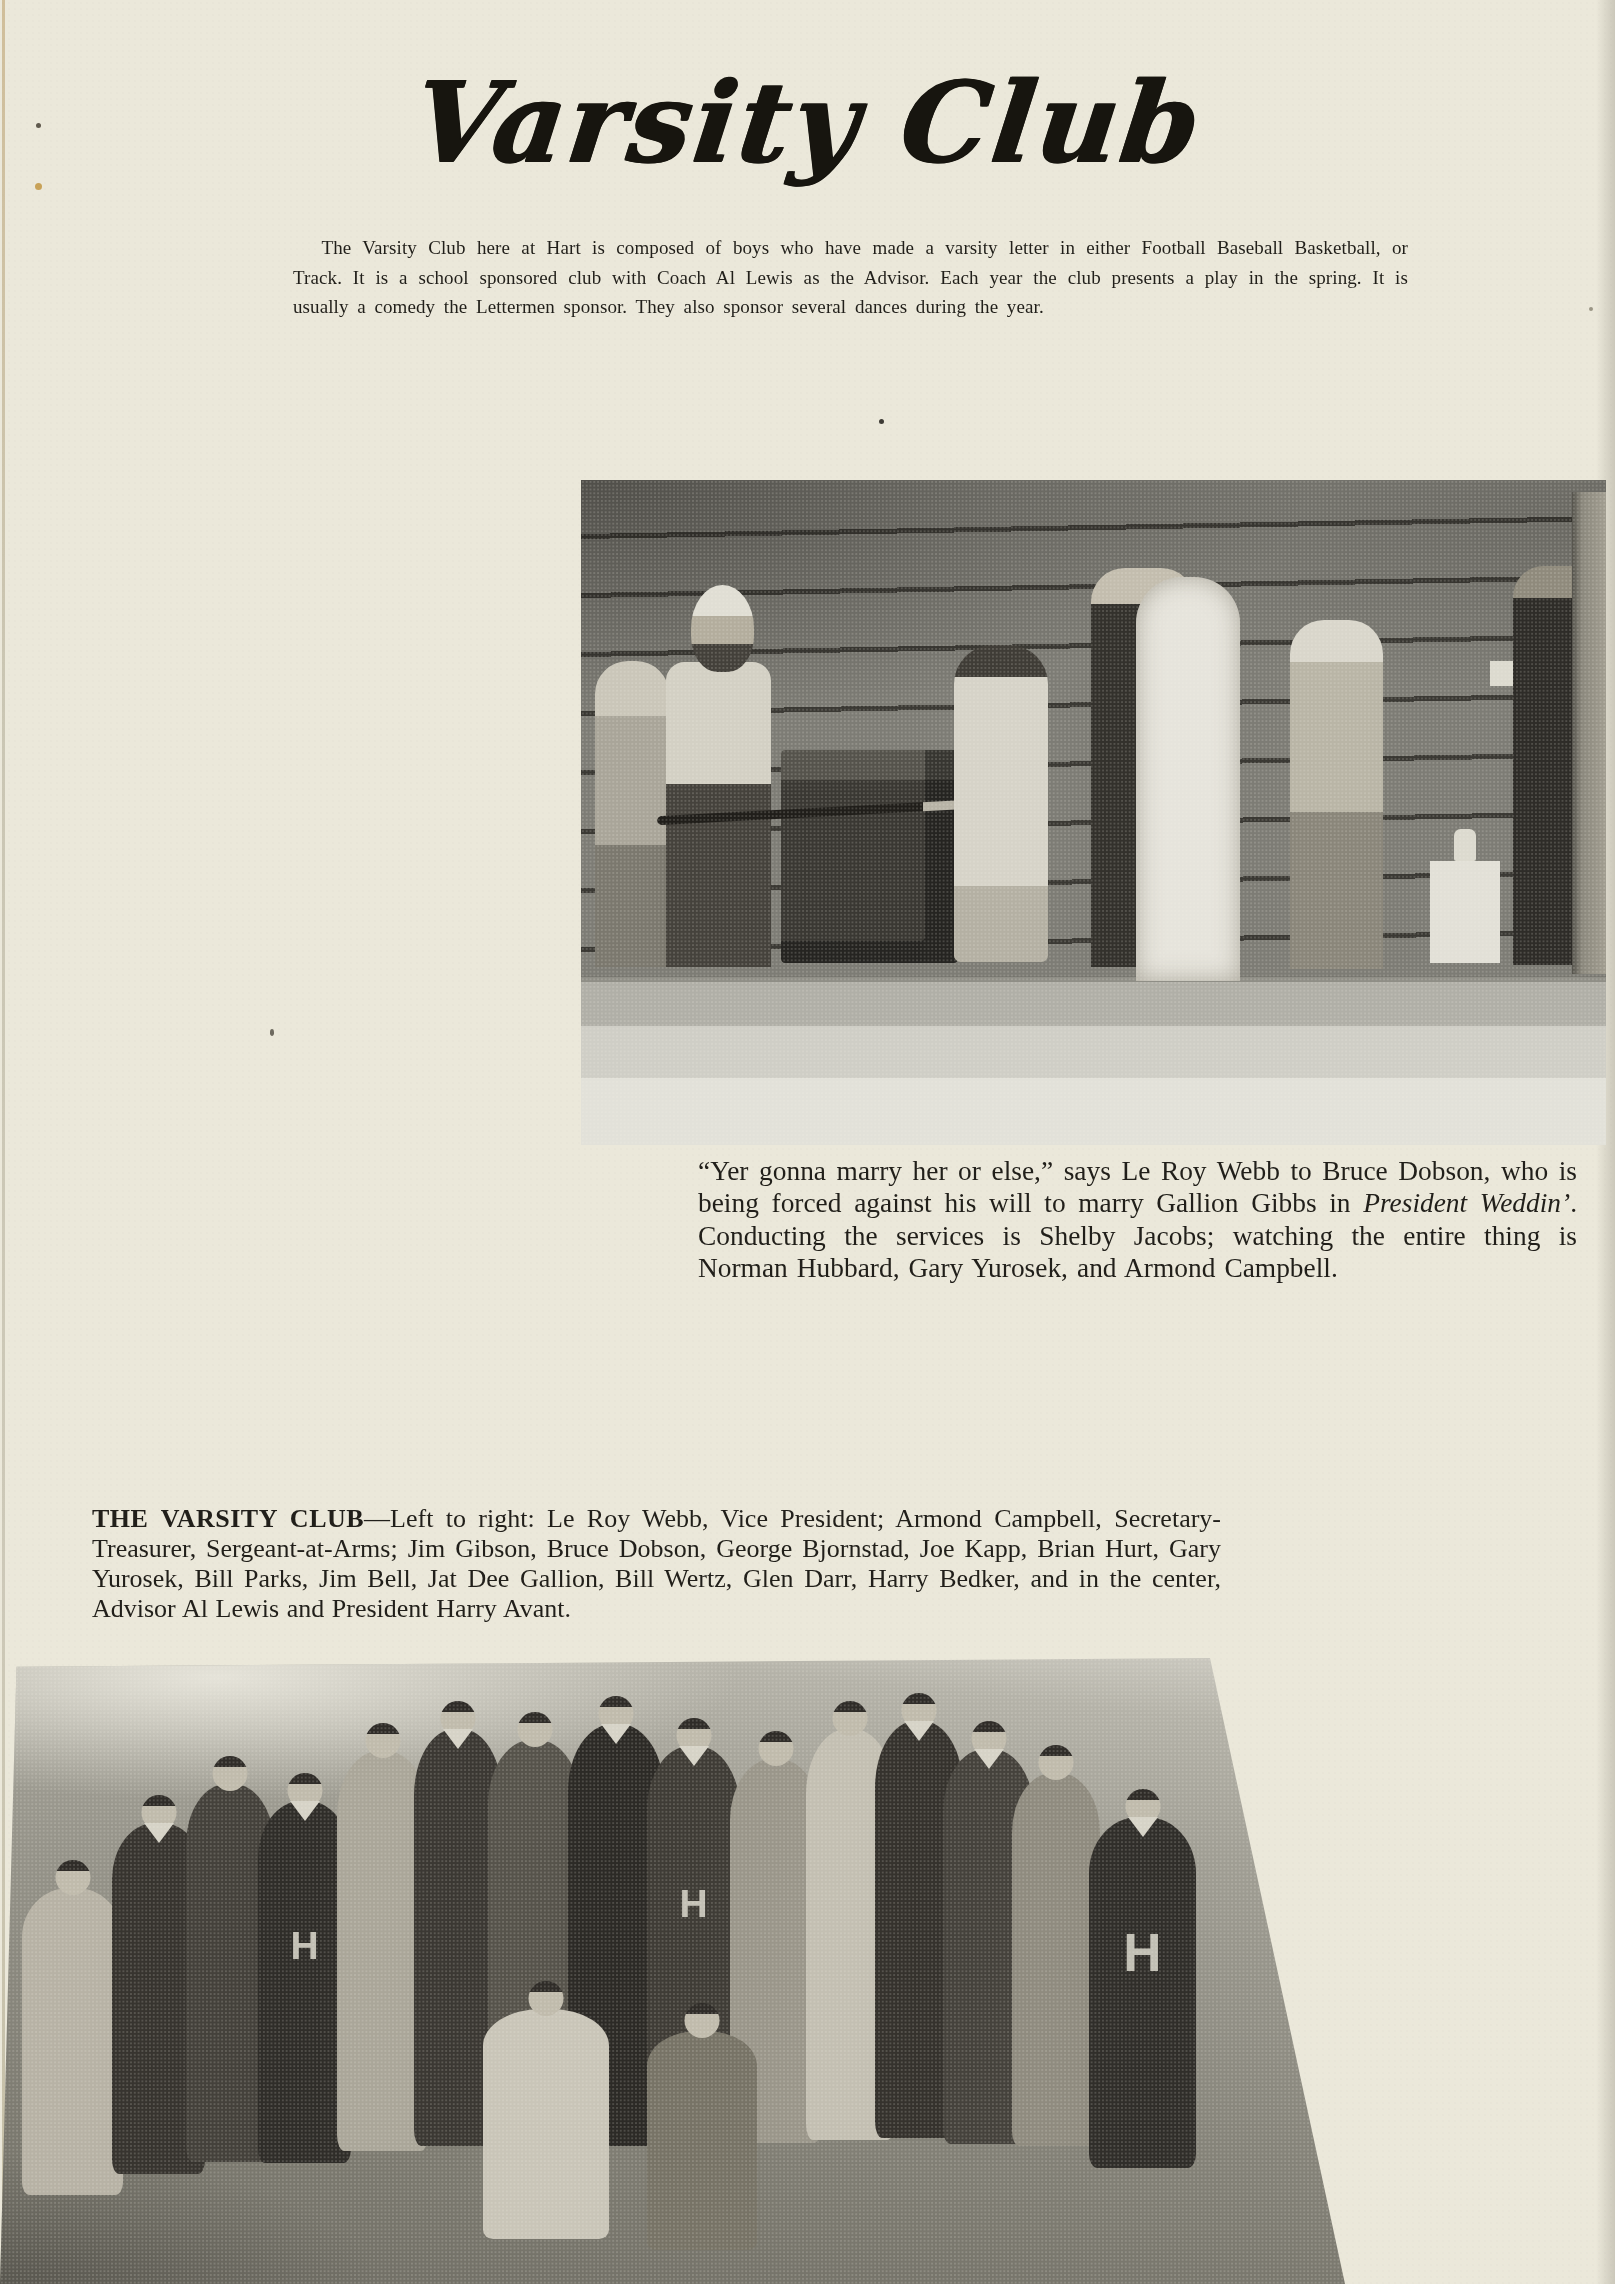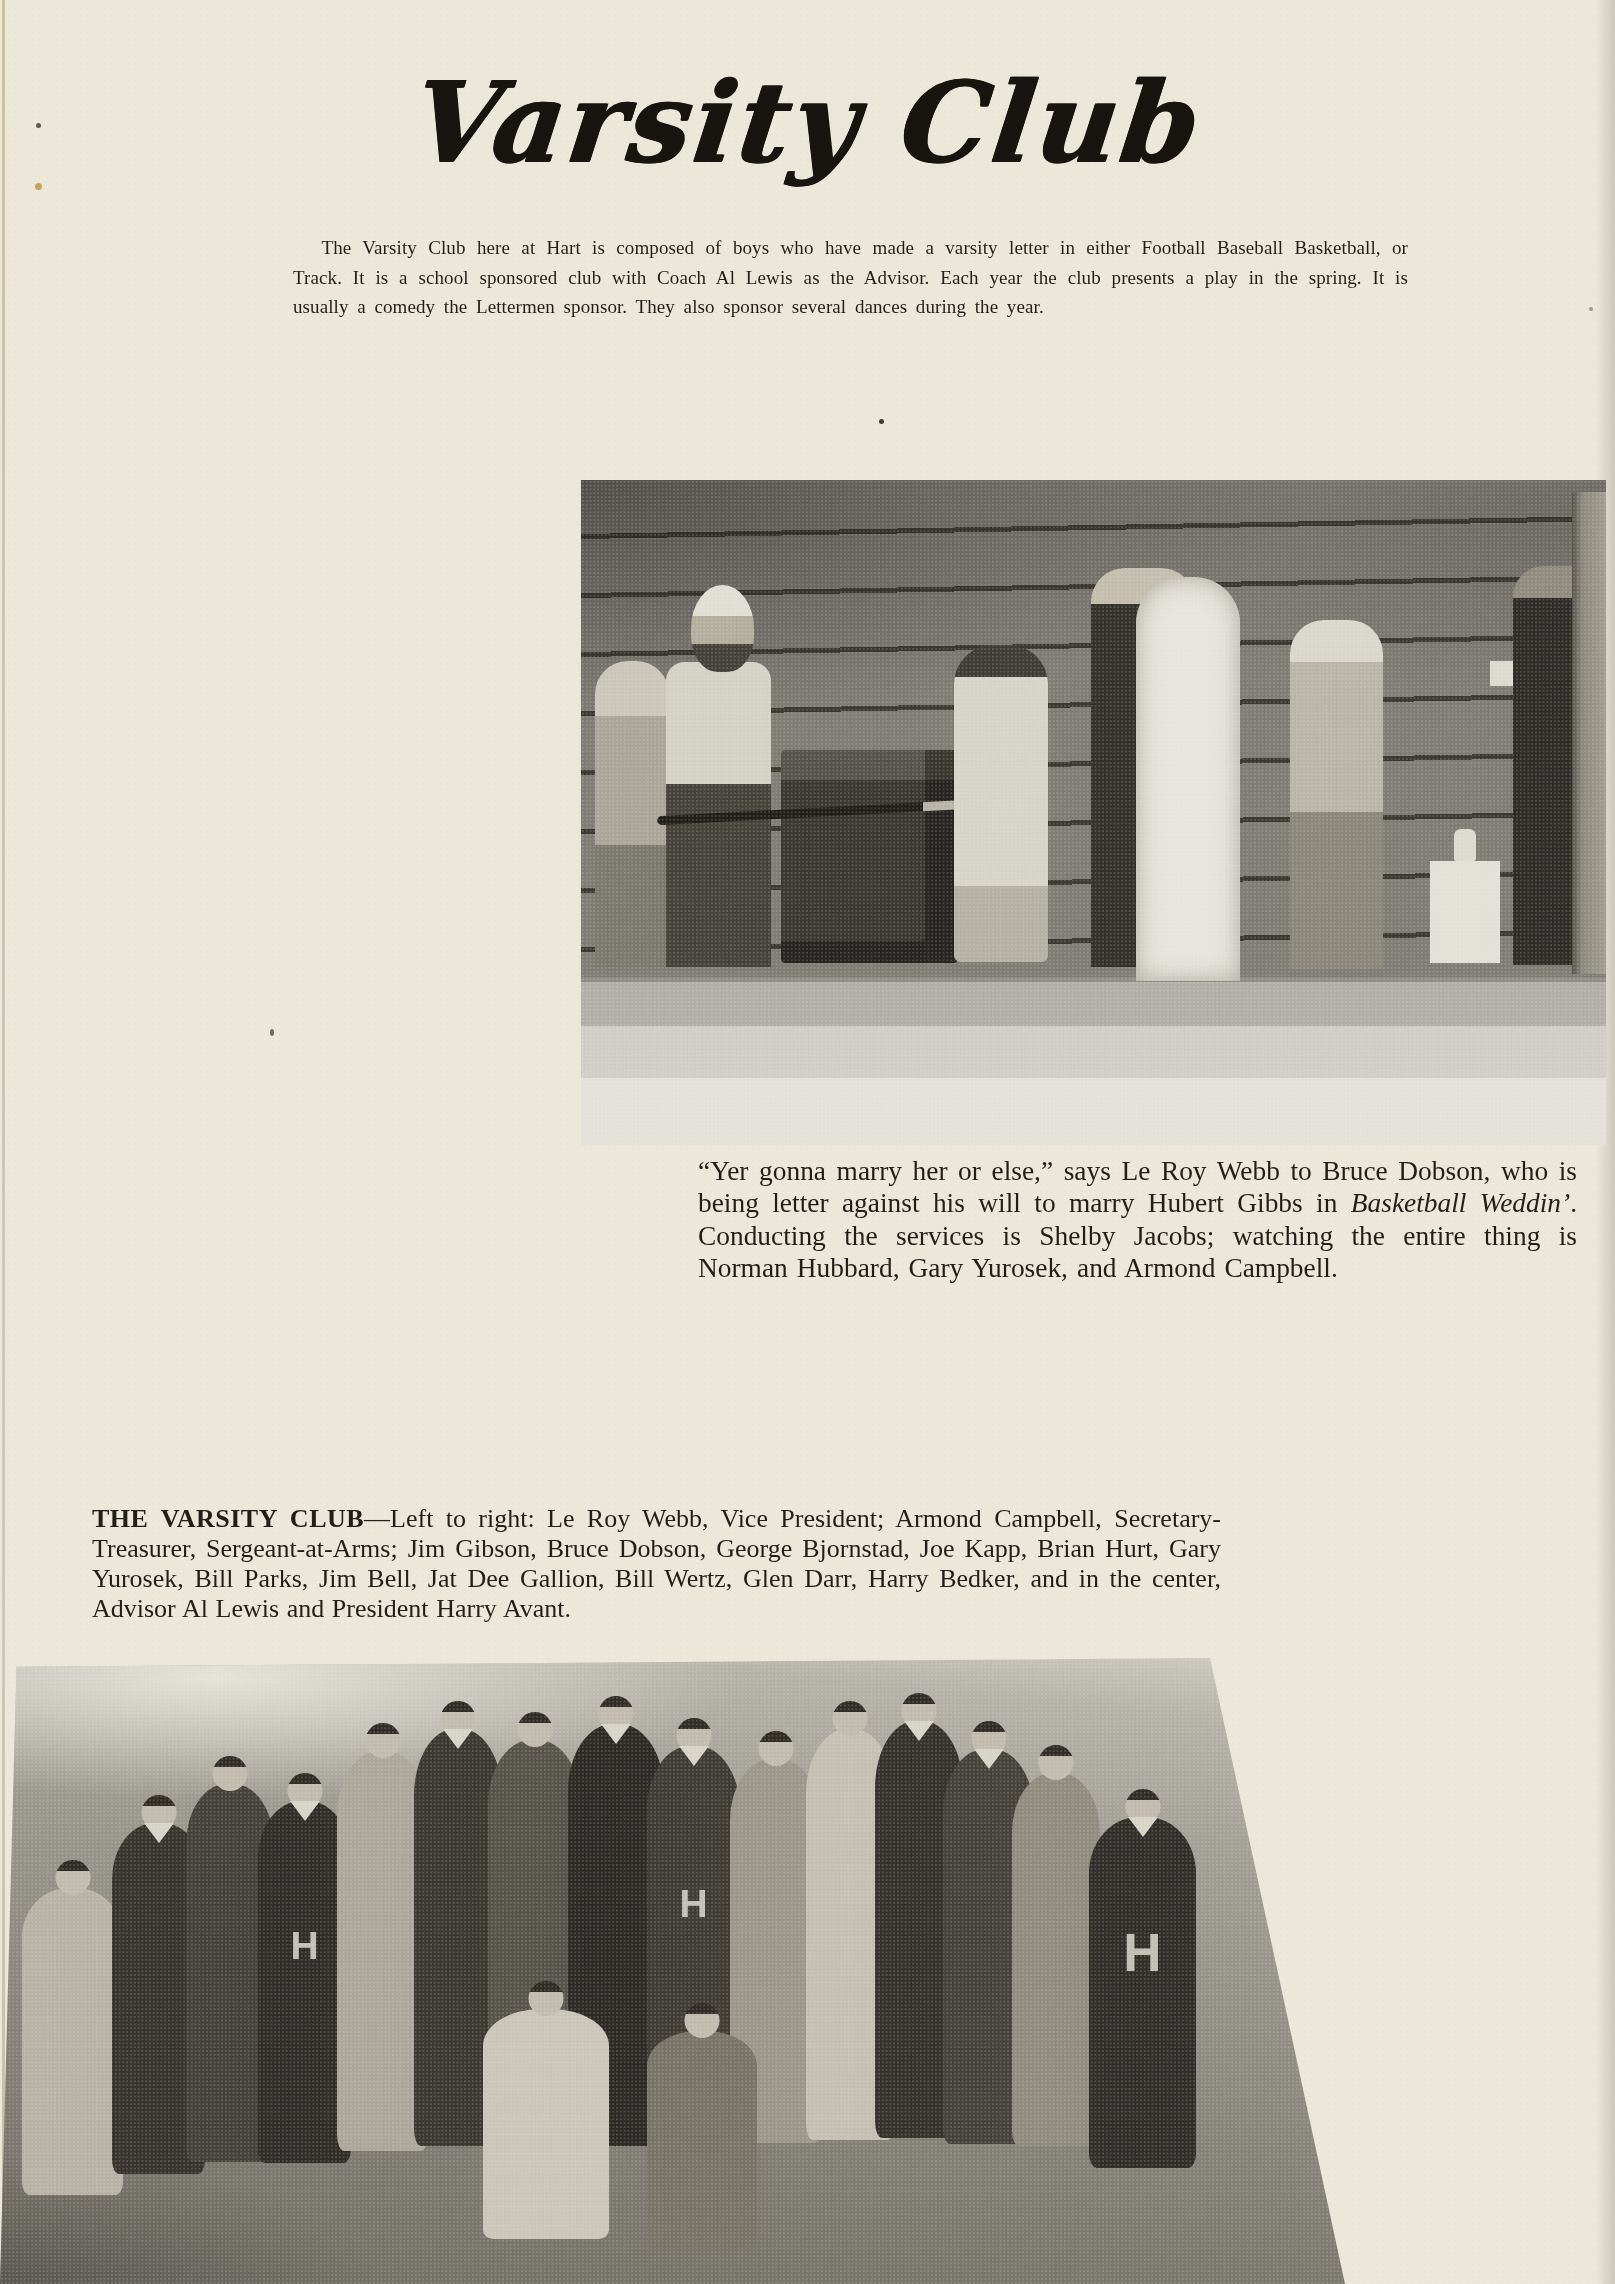--- a/index.html
+++ b/index.html
@@ -145,21 +145,21 @@
     <div class="sfig sf-groom"></div>
     <div class="sfig sf-bride"></div>
     <div class="sfig sf-susp"></div>
     <div class="sfig sf-table"></div>
     <div class="sfig sf-book"></div>
     <div class="sfig sf-preacher"></div>
     <div class="sfig sf-door"></div>
     <div class="dots"></div>
   </div>
 
-  <p class="scap"><span>“Yer gonna marry her or else,” says Le Roy Webb to Bruce Dobson, who is being letter against his will to marry Hubert Gibbs in </span><i>Basketball Weddin’</i><span>. Conducting the services is Shelby Jacobs; watching the entire thing is Norman Hubbard, Gary Yurosek, and Armond Campbell.</span></p>
+  <p class="scap"><span>“Yer gonna marry her or else,” says Le Roy Webb to Bruce Dobson, who is being forced against his will to marry Gallion Gibbs in </span><i>President Weddin’</i><span>. Conducting the services is Shelby Jacobs; watching the entire thing is Norman Hubbard, Gary Yurosek, and Armond Campbell.</span></p>
 
   <p class="gcap"><b>THE VARSITY CLUB</b><span>—Left to right: Le Roy Webb, Vice President; Armond Campbell, Secretary-Treasurer, Sergeant-at-Arms; Jim Gibson, Bruce Dobson, George Bjornstad, Joe Kapp, Brian Hurt, Gary Yurosek, Bill Parks, Jim Bell, Jat Dee Gallion, Bill Wertz, Glen Darr, Harry Bedker, and in the center, Advisor Al Lewis and President Harry Avant.</span></p>
 
   <div class="gp">
     <div class="gfig" style="left:22px;top:230px;width:101px;height:307px;background:#b7b2a5;"></div>
     <div class="gfig collar" style="left:112px;top:165px;width:93px;height:351px;background:#37342f;"></div>
     <div class="gfig" style="left:186px;top:126px;width:88px;height:378px;background:#44413b;"></div>
     <div class="gfig collar" style="left:258px;top:143px;width:93px;height:362px;background:#2f2d29;">
         <span class="hletter">H</span>
       </div>

